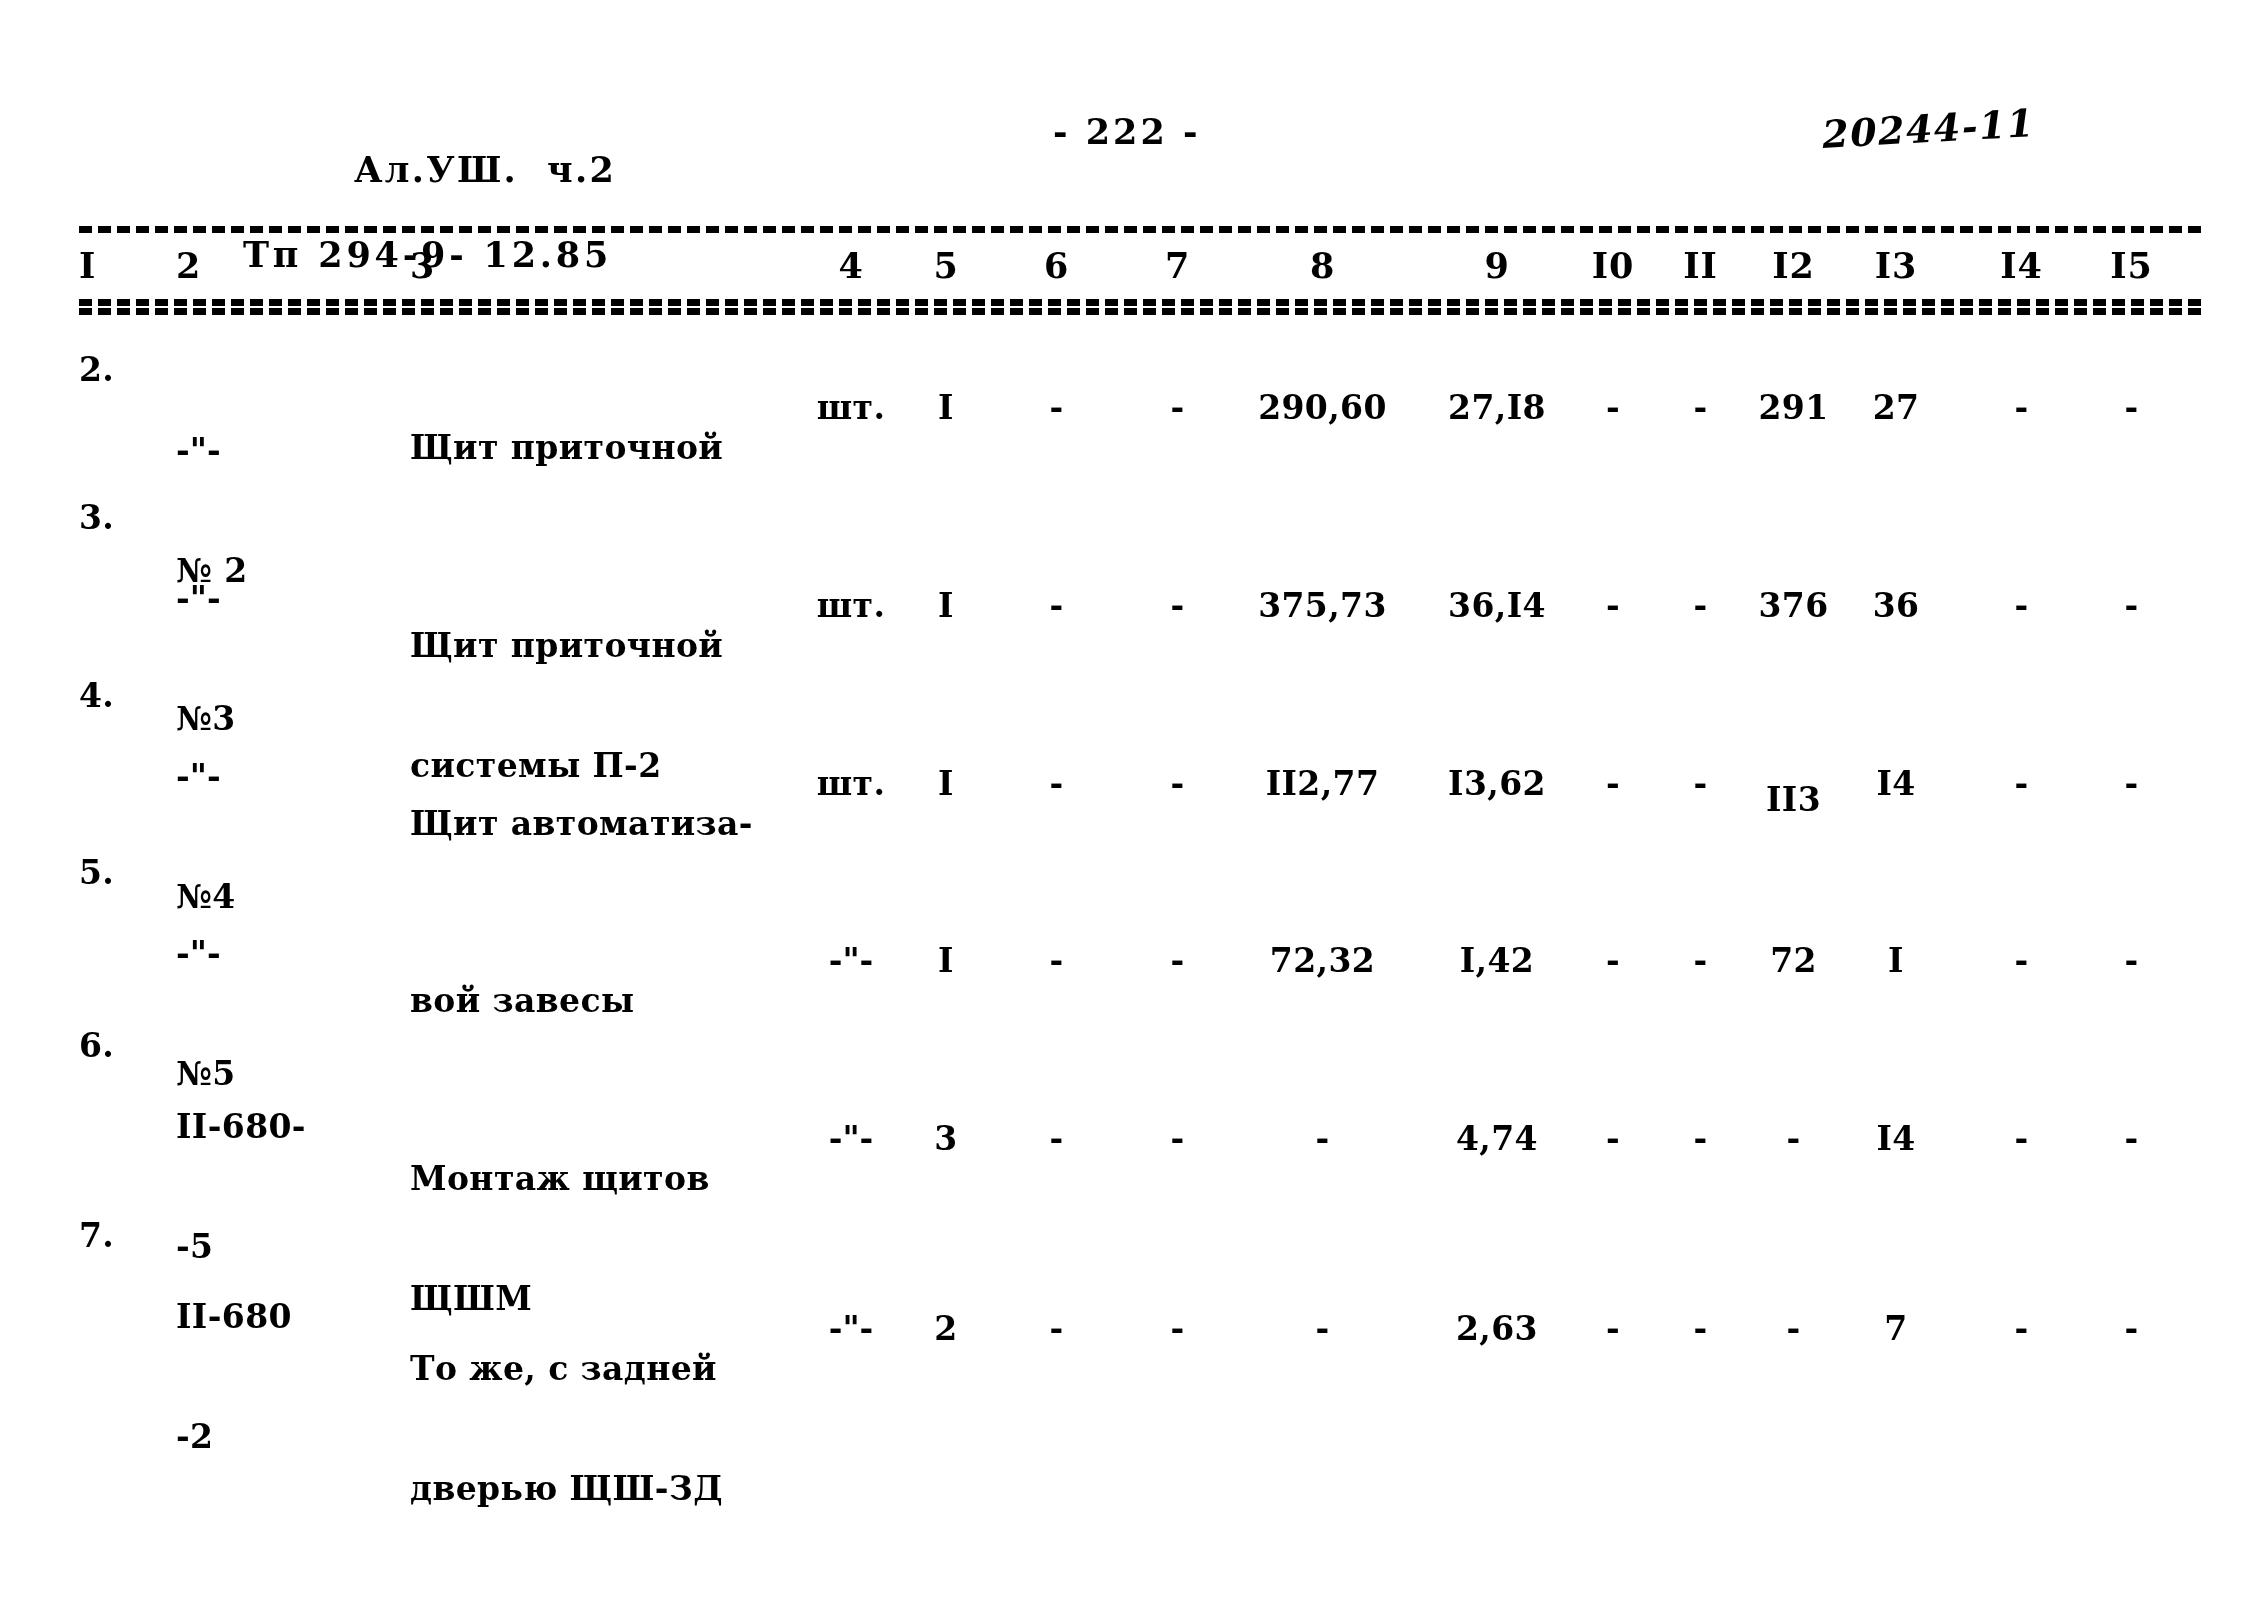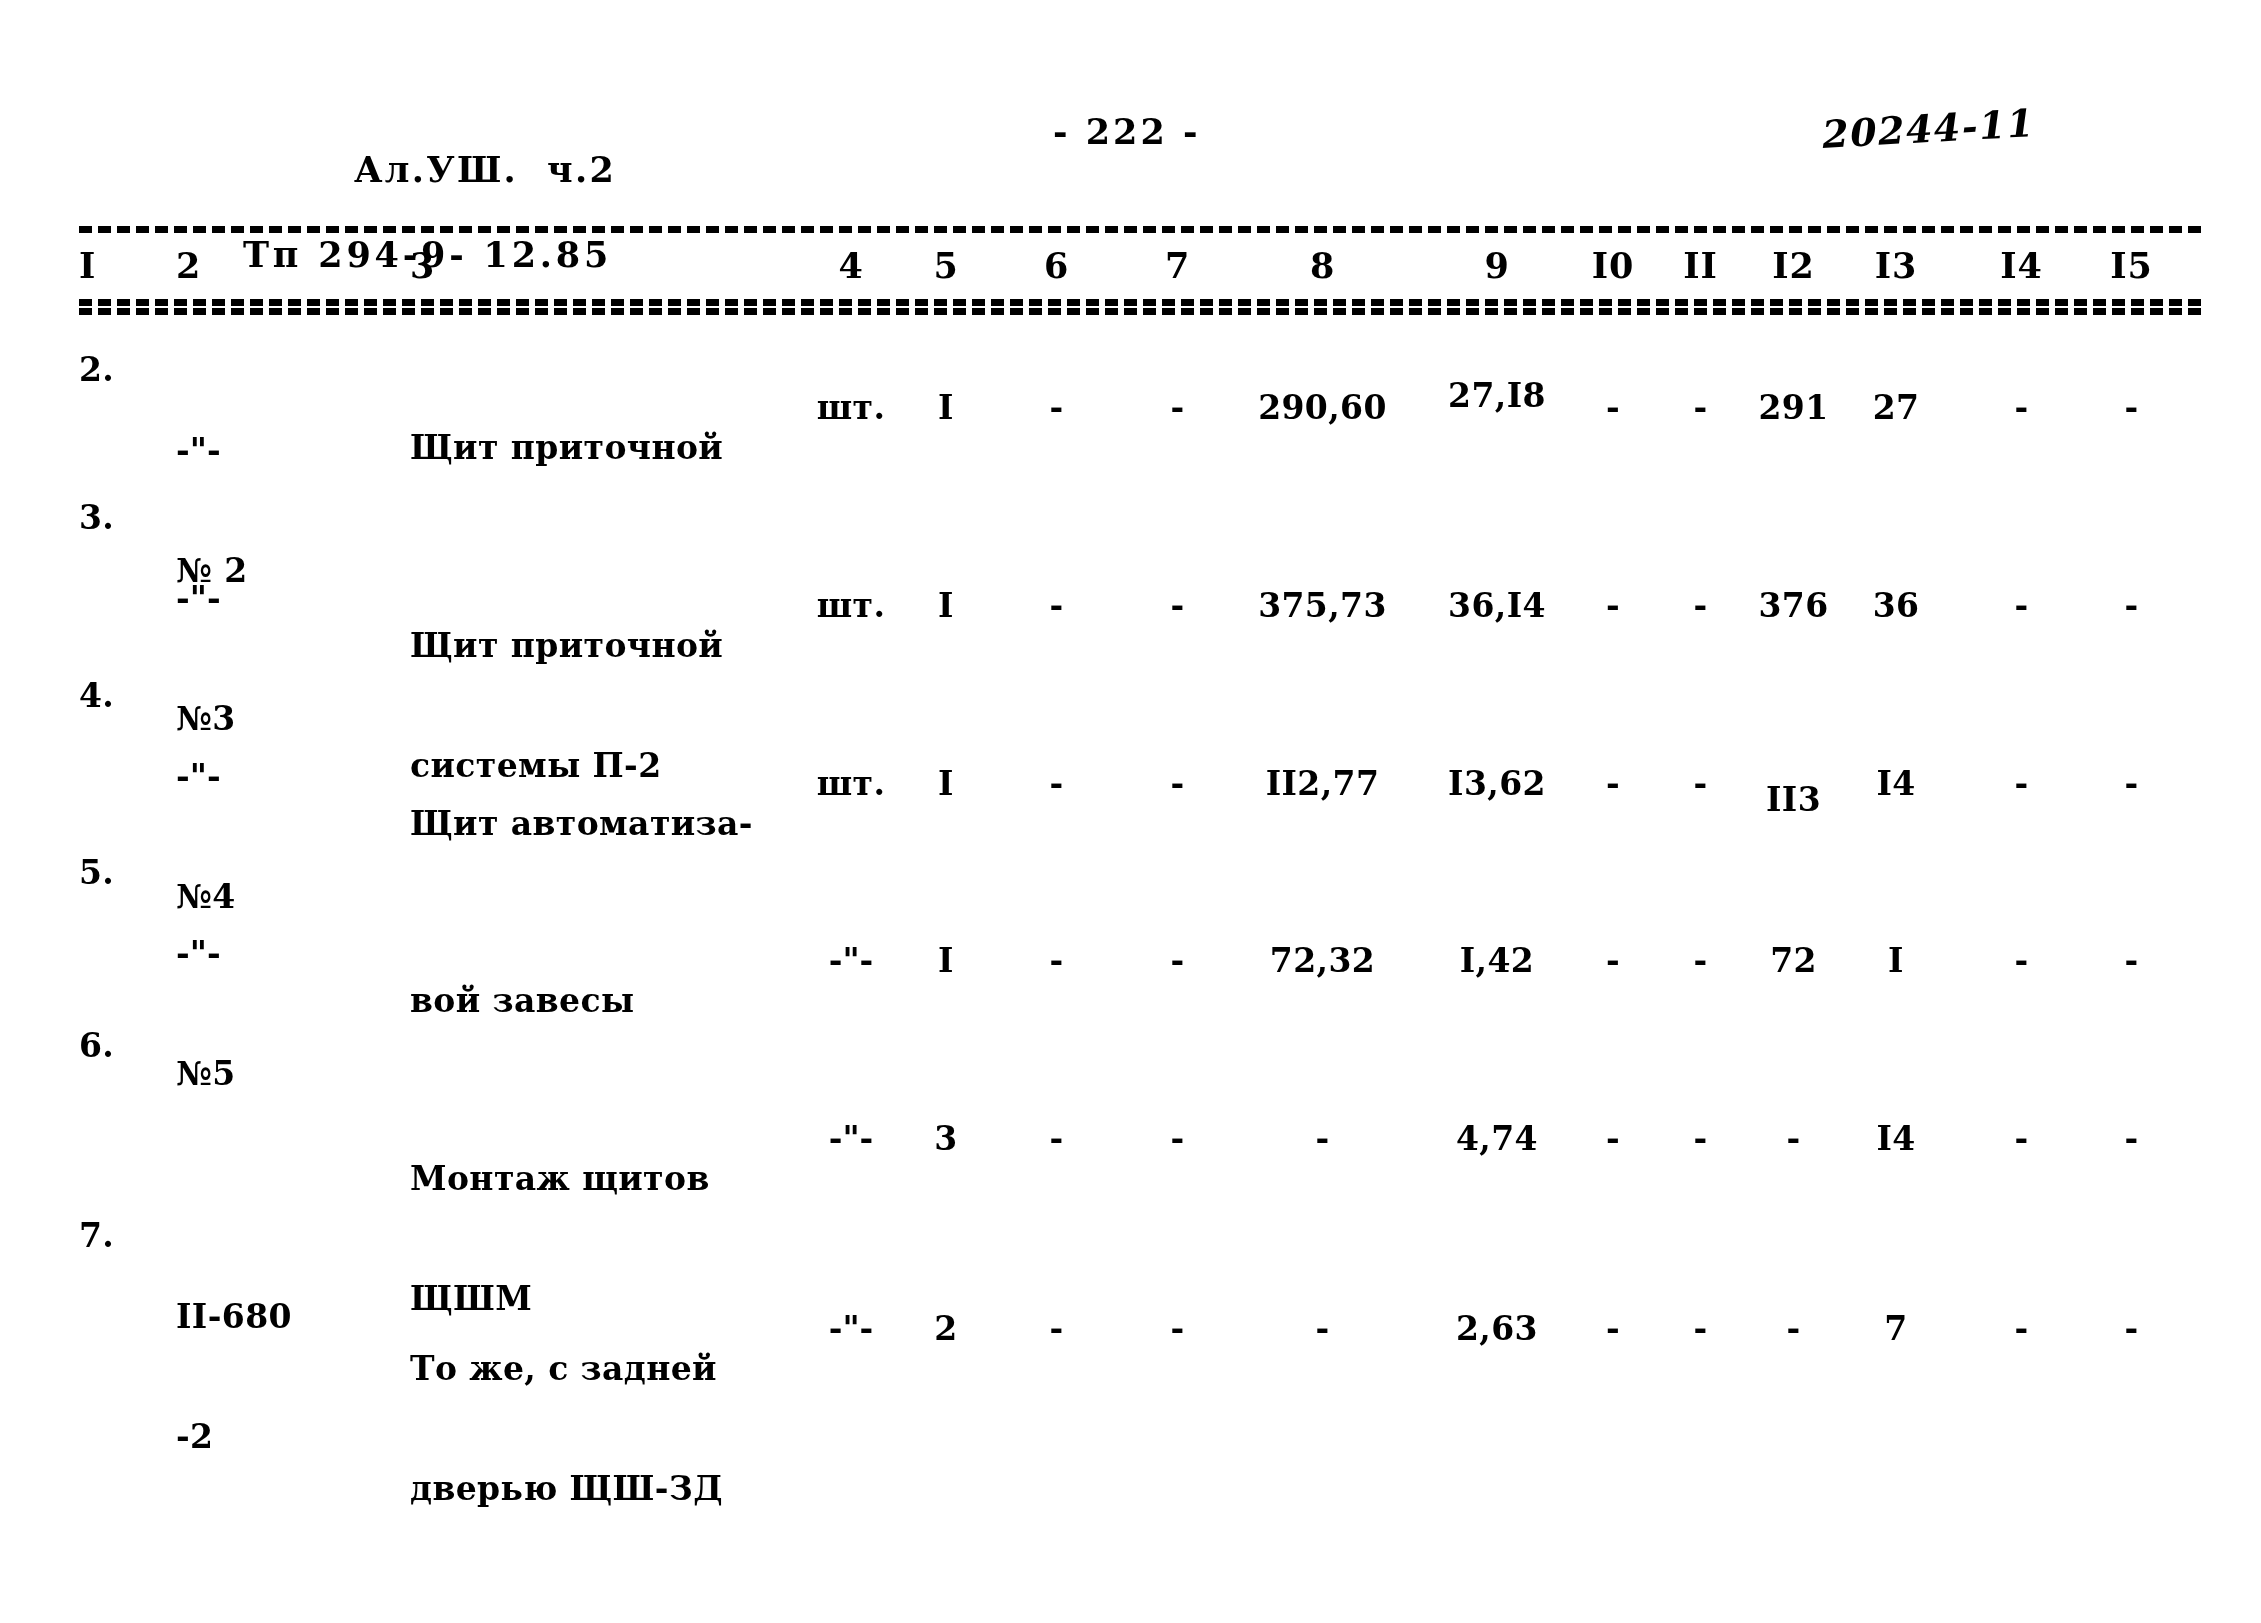--- a/index.html
+++ b/index.html
@@ -169,21 +169,21 @@
       <span class="bot">№ 2</span>
     </div>
     <div class="cell c-name two-line" style="top:-3px">
       <span class="top">Щит приточной</span>
     </div>
     <div class="cell c-unit num" style="top:38px">шт.</div>
     <div class="cell c5  num" style="top:38px">I</div>
     <div class="cell c6  num" style="top:38px">-</div>
     <div class="cell c7  num" style="top:38px">-</div>
     <div class="cell c8  num" style="top:38px">290,60</div>
-    <div class="cell c9  num" style="top:26px">27,I8</div>
+    <div class="cell c9  num" style="top:38px">27,I8</div>
     <div class="cell c10 num" style="top:38px">-</div>
     <div class="cell c11 num" style="top:38px">-</div>
     <div class="cell c12 num" style="top:38px">291</div>
     <div class="cell c13 num" style="top:38px">27</div>
     <div class="cell c14 num" style="top:38px">-</div>
     <div class="cell c15 num" style="top:38px">-</div>
   </div>
 
   <div class="trow" style="top:498px">
     <div class="cell c-no">3.</div>
@@ -250,20 +250,24 @@
     <div class="cell c10 num" style="top:88px">-</div>
     <div class="cell c11 num" style="top:88px">-</div>
     <div class="cell c12 num" style="top:88px">72</div>
     <div class="cell c13 num" style="top:88px">I</div>
     <div class="cell c14 num" style="top:88px">-</div>
     <div class="cell c15 num" style="top:88px">-</div>
   </div>
 
   <div class="trow" style="top:1026px">
     <div class="cell c-no">6.</div>
+    <div class="cell c-code two-line">
+      <span class="top">II-680-</span>
+      <span class="bot">-5</span>
+    </div>
     <div class="cell c-name two-line" style="top:52px">
       <span class="top">Монтаж щитов</span>
       <span class="bot">ЩШМ</span>
     </div>
     <div class="cell c-unit num ditto" style="top:93px">-"-</div>
     <div class="cell c5  num" style="top:93px">3</div>
     <div class="cell c6  num" style="top:93px">-</div>
     <div class="cell c7  num" style="top:93px">-</div>
     <div class="cell c8  num" style="top:93px">-</div>
     <div class="cell c9  num" style="top:93px">4,74</div>

